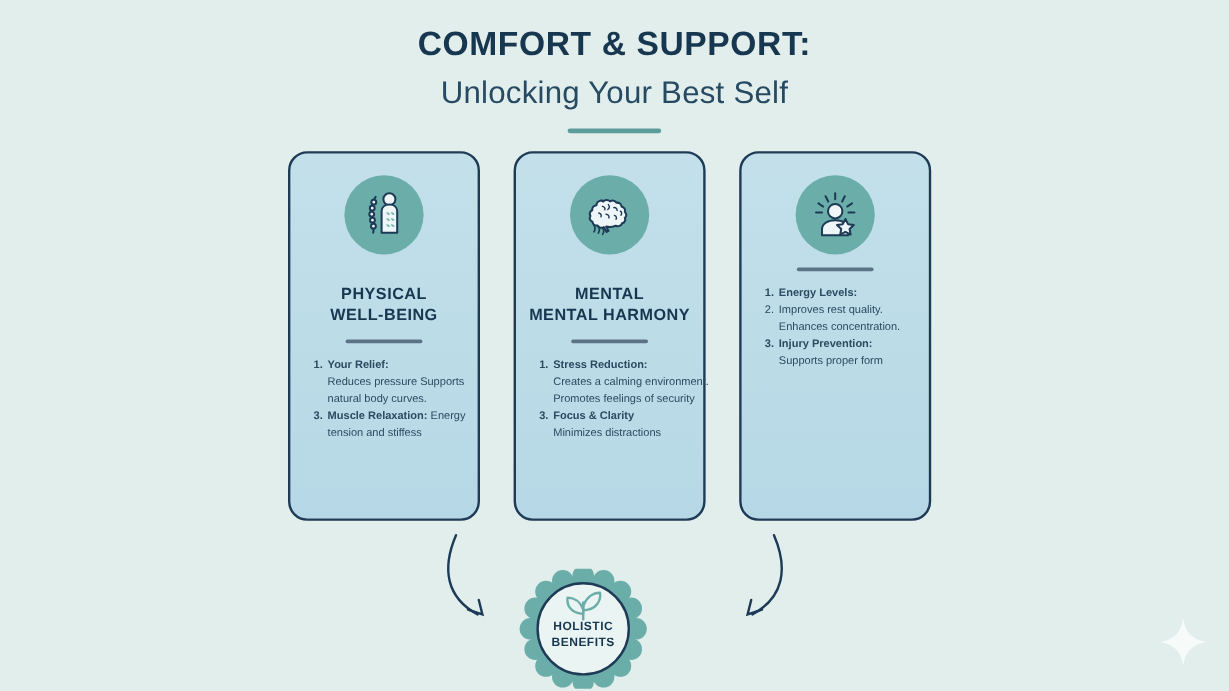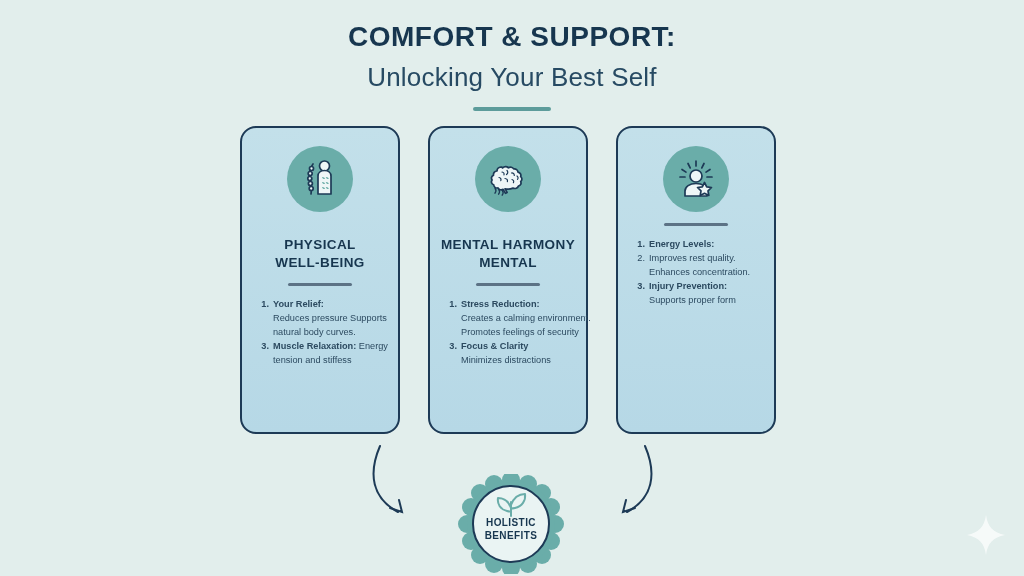--- a/index.html
+++ b/index.html
@@ -67,21 +67,21 @@
   .li .txt.b { font-weight:bold; }
   .sub {
     font-size:9.2px; line-height:1.52; color:#2c4a60;
     padding-left:16px; white-space:nowrap;
   }
 
   
   .bottom { position:absolute; top:438px; left:0; width:1024px; height:138px; }
   .arrows { position:absolute; inset:0; }
 
-  .badge { position:absolute; left:455px; top:474px; width:112px; height:100px; }
+  .badge { position:absolute; left:430px; top:474px; width:112px; height:100px; }
   .badge svg { display:block; }
   .badge-text {
     position:absolute; left:0; top:43px; width:112px; text-align:center;
     font-size:10px; font-weight:bold; line-height:1.28; color:#17364f;
     letter-spacing:.4px;
   }
 
   .sparkle { position:absolute; right:12px; bottom:12px; width:52px; height:52px; opacity:.72; }
 </style>
 </head>
@@ -156,22 +156,22 @@
             <path d="M32 20c1.2.9 1.4 2.1.5 3.3"></path>
           </g>
           <g fill="none" stroke="#1d3a56" stroke-width="1.4" stroke-linecap="round">
             <path d="M10 32c1.2 1.6 1.2 3.4 0 5.2"></path>
             <path d="M13.6 33c1.2 1.6 1.2 3.4 0 5.2"></path>
             <path d="M17.2 34c1.2 1.6 1.2 3.4 0 5.2"></path>
           </g>
         </svg>
       </div>
       <div class="card-title">
+        <div>MENTAL</div>
         <div>MENTAL HARMONY</div>
-        <div>MENTAL</div>
       </div>
       <div class="card-rule"></div>
       <div class="list">
         <div class="li">
           <span class="num b">1.</span>
           <span class="txt b">Stress Reduction:</span>
         </div>
         <div class="sub">Creates a calming environment.</div>
         <div class="sub">Promotes feelings of security</div>
         <div class="li">

